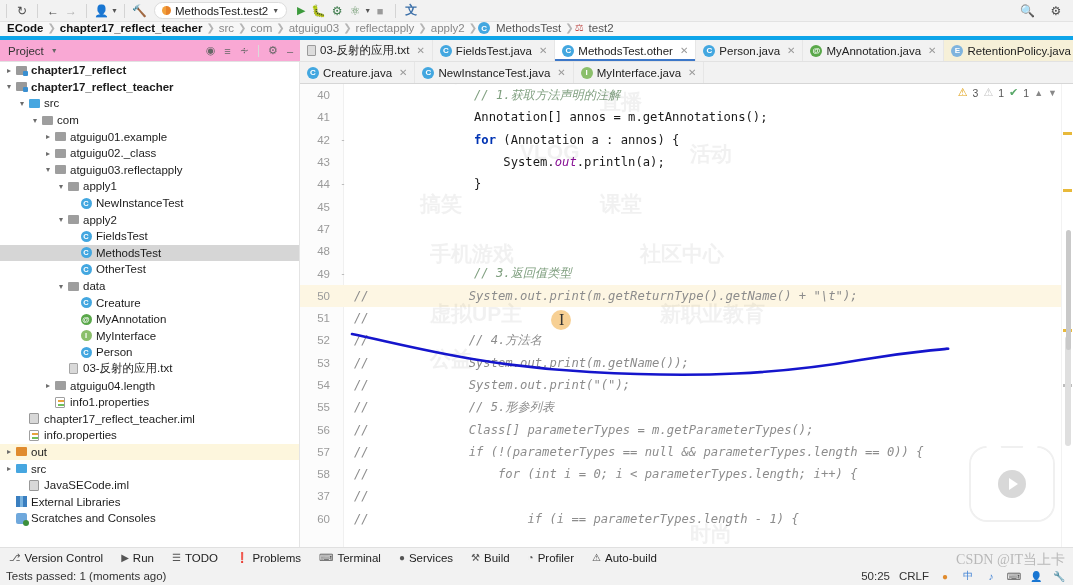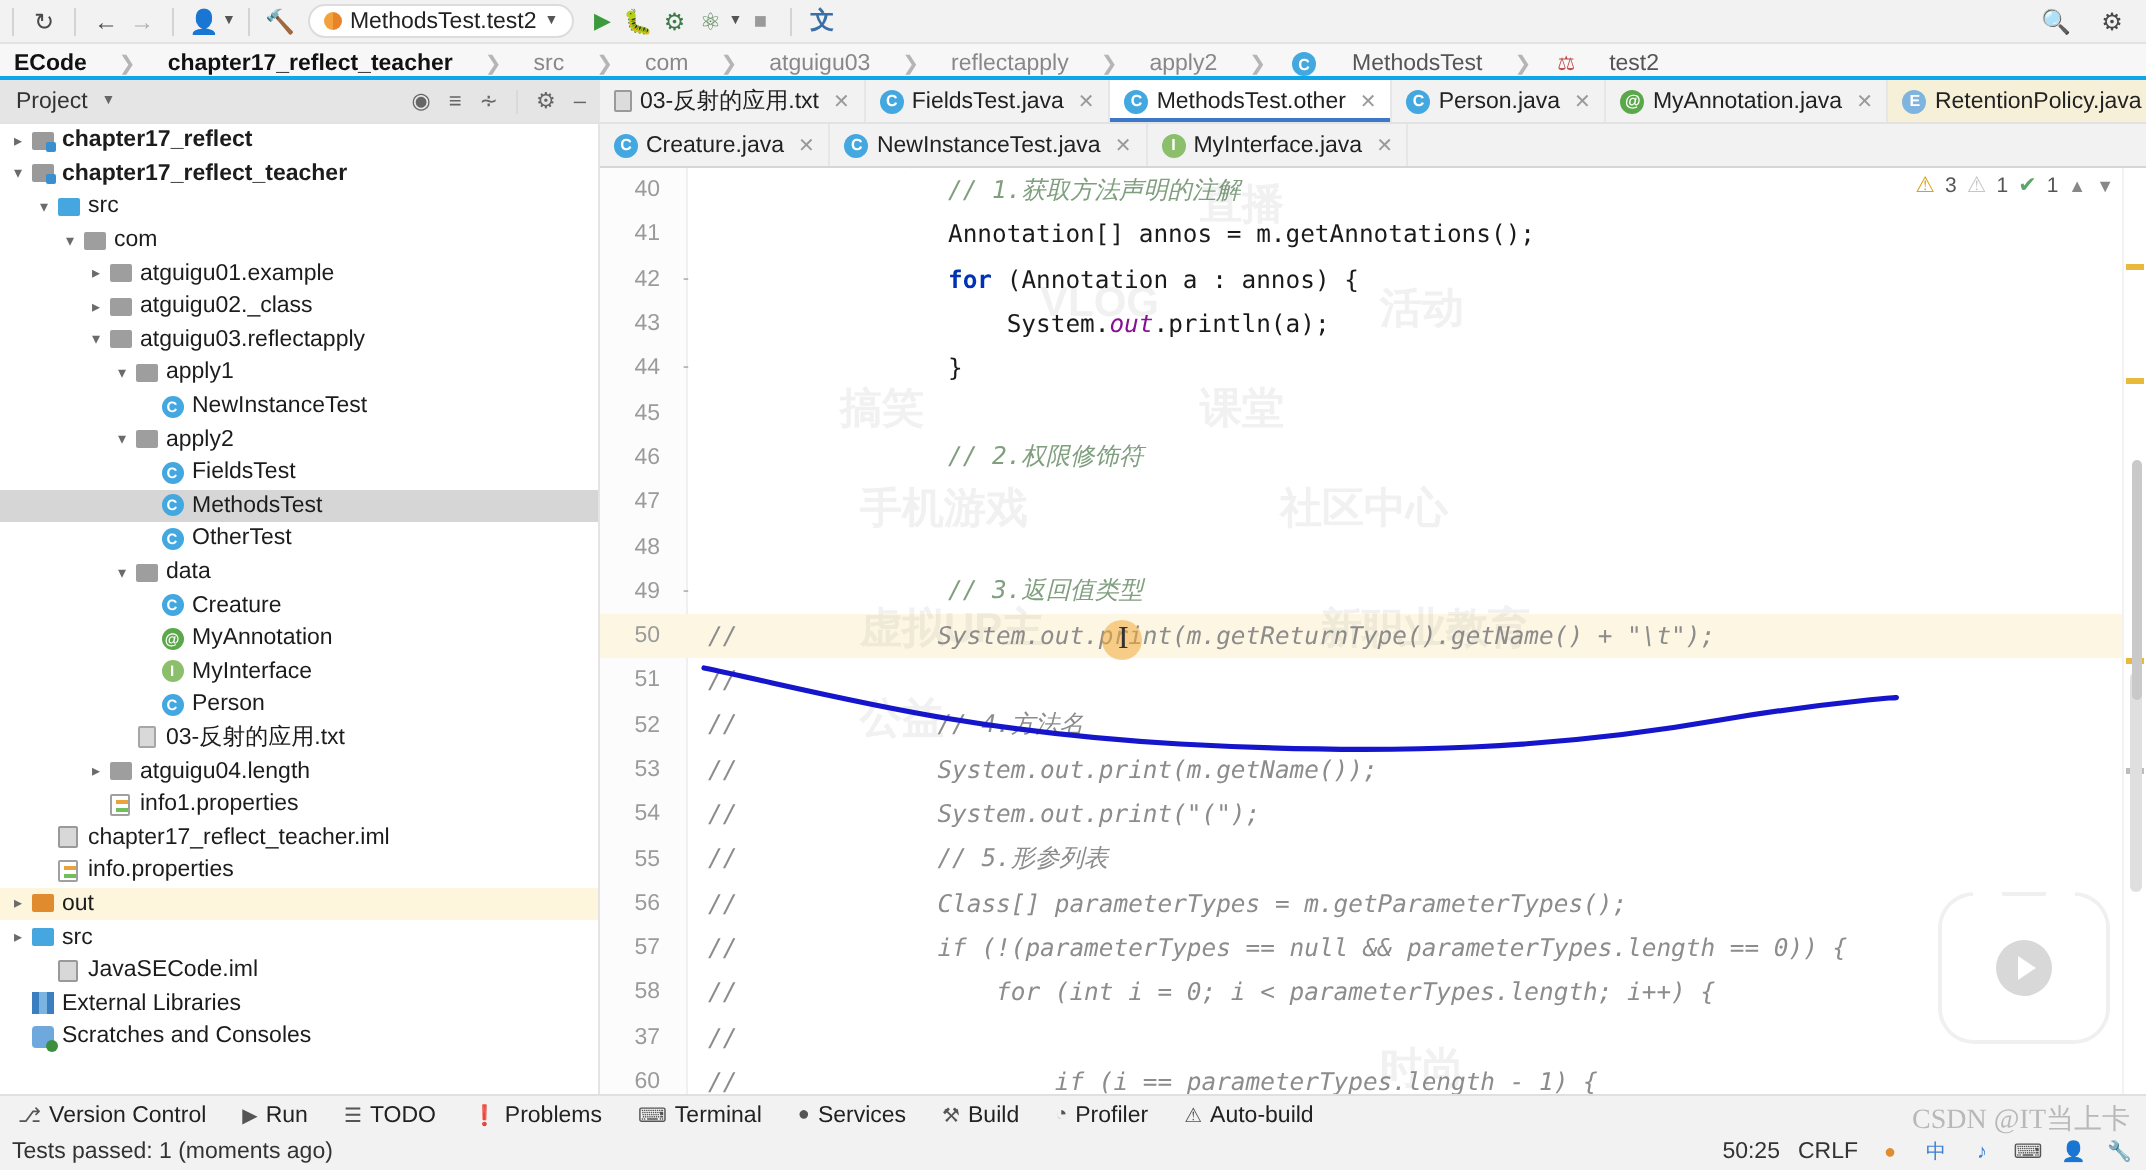--- a/index.html
+++ b/index.html
@@ -58,43 +58,42 @@
   .caret { font-size:7px; color:#555; }
   .tb-run { color:#3c9a3c; font-size:11px; }
   .tb-dbg { color:#4a7c32; font-size:12px; }
   .tb-stop { color:#9a9a9a; font-size:11px; }
   .tb-tr { color:#3b6fa8; font-size:12px; font-weight:bold; }
 
   
   .crumbbar {
     position:absolute; left:0; top:22px; width:1073px; height:18px;
     background:#f7f7f7;
-    border-bottom:2px solid #0ea5e9;
-    display:flex; align-items:flex-end;
+    border-bottom:4px solid #0ea5e9;
+    display:flex; align-items:flex-start;
     padding-left:4px;
     z-index:5;
     font-size:11.5px;
-    gap:12px;
   }
   .crumb { color:#555; padding:0 3px; white-space:nowrap; }
   .crumb.b { font-weight:bold; color:#111; }
   .crumb.d { color:#888; }
   .crumbsep { color:#b5b5b5; font-size:10px; padding:0 1px; }
   .cb-ic {
     width:12px;height:12px;border-radius:50%;
     display:inline-flex;align-items:center;justify-content:center;
     font-size:8px;color:#fff;margin-right:3px;font-weight:bold;
   }
   .ic-class{ background:#43a7e0; }
   .ic-test { color:#c0504d; font-size:10px; margin-right:2px; }
 
   
   .proj-head {
     position:absolute; left:0; top:40px; width:300px; height:22px;
-    background:#e5e5e5; border-bottom:1px solid #e2e2e2;
+    background:#f9a8d4; border-bottom:1px solid #e2e2e2;
     display:flex; align-items:center; z-index:4;
   }
   .proj-title { font-size:11.5px; color:#333; padding-left:8px; }
   .proj-head .caret2 { font-size:7px; color:#666; margin-left:7px; }
   .ph-icons { margin-left:auto; display:flex; align-items:center; gap:9px; padding-right:7px; color:#666; font-size:11px; }
   .ph-div { width:1px; height:12px; background:#dadada; }
 
   .tree {
     position:absolute; left:0; top:62px; width:300px; height:485px;
     background:#fff; overflow:hidden; z-index:4;
@@ -654,21 +653,20 @@
 
   <div class="editor">
     <div class="gutter"></div>
     <div class="code" id="code">
         <div class="ln"><span class="num">40</span><span class="fold"></span><span class="txt"><span style="padding-left:120px"></span><span class="cmz">// 1.获取方法声明的注解</span></span></div>
         <div class="ln"><span class="num">41</span><span class="fold"></span><span class="txt"><span style="padding-left:120px"></span>Annotation[] annos = m.getAnnotations();</span></div>
         <div class="ln"><span class="num">42</span><span class="fold">-</span><span class="txt"><span style="padding-left:120px"></span><span class="kw">for</span> (Annotation a : annos) {</span></div>
         <div class="ln"><span class="num">43</span><span class="fold"></span><span class="txt"><span style="padding-left:120px"></span>    System.<span class="fld">out</span>.println(a);</span></div>
         <div class="ln"><span class="num">44</span><span class="fold">-</span><span class="txt"><span style="padding-left:120px"></span>}</span></div>
         <div class="ln"><span class="num">45</span><span class="fold"></span><span class="txt"></span></div>
-        <div class="ln"><span class="num">46</span><span class="fold"></span><span class="txt"><span style="padding-left:120px"></span><span class="cmz">// 2.权限修饰符</span></span></div>
         <div class="ln"><span class="num">47</span><span class="fold"></span></div>
         <div class="ln"><span class="num">48</span><span class="fold"></span><span class="txt"></span></div>
         <div class="ln"><span class="num">49</span><span class="fold">-</span><span class="txt"><span style="padding-left:120px"></span><span class="cmz">// 3.返回值类型</span></span></div>
         <div class="ln cur"><span class="num">50</span><span class="fold"></span><span class="txt"><span class="cm">//</span><span style="padding-left:100px"></span><span class="cm">System.out.print(m.getReturnType().getName() + "\t");</span></span></div>
         <div class="ln"><span class="num">51</span><span class="fold"></span><span class="txt"><span class="cm">//</span></span></div>
         <div class="ln"><span class="num">52</span><span class="fold"></span><span class="txt"><span class="cm">//</span><span style="padding-left:100px"></span><span class="cm">// 4.方法名</span></span></div>
         <div class="ln"><span class="num">53</span><span class="fold"></span><span class="txt"><span class="cm">//</span><span style="padding-left:100px"></span><span class="cm">System.out.print(m.getName());</span></span></div>
         <div class="ln"><span class="num">54</span><span class="fold"></span><span class="txt"><span class="cm">//</span><span style="padding-left:100px"></span><span class="cm">System.out.print("(");</span></span></div>
         <div class="ln"><span class="num">55</span><span class="fold"></span><span class="txt"><span class="cm">//</span><span style="padding-left:100px"></span><span class="cm">// 5.形参列表</span></span></div>
         <div class="ln"><span class="num">56</span><span class="fold"></span><span class="txt"><span class="cm">//</span><span style="padding-left:100px"></span><span class="cm">Class[] parameterTypes = m.getParameterTypes();</span></span></div>

